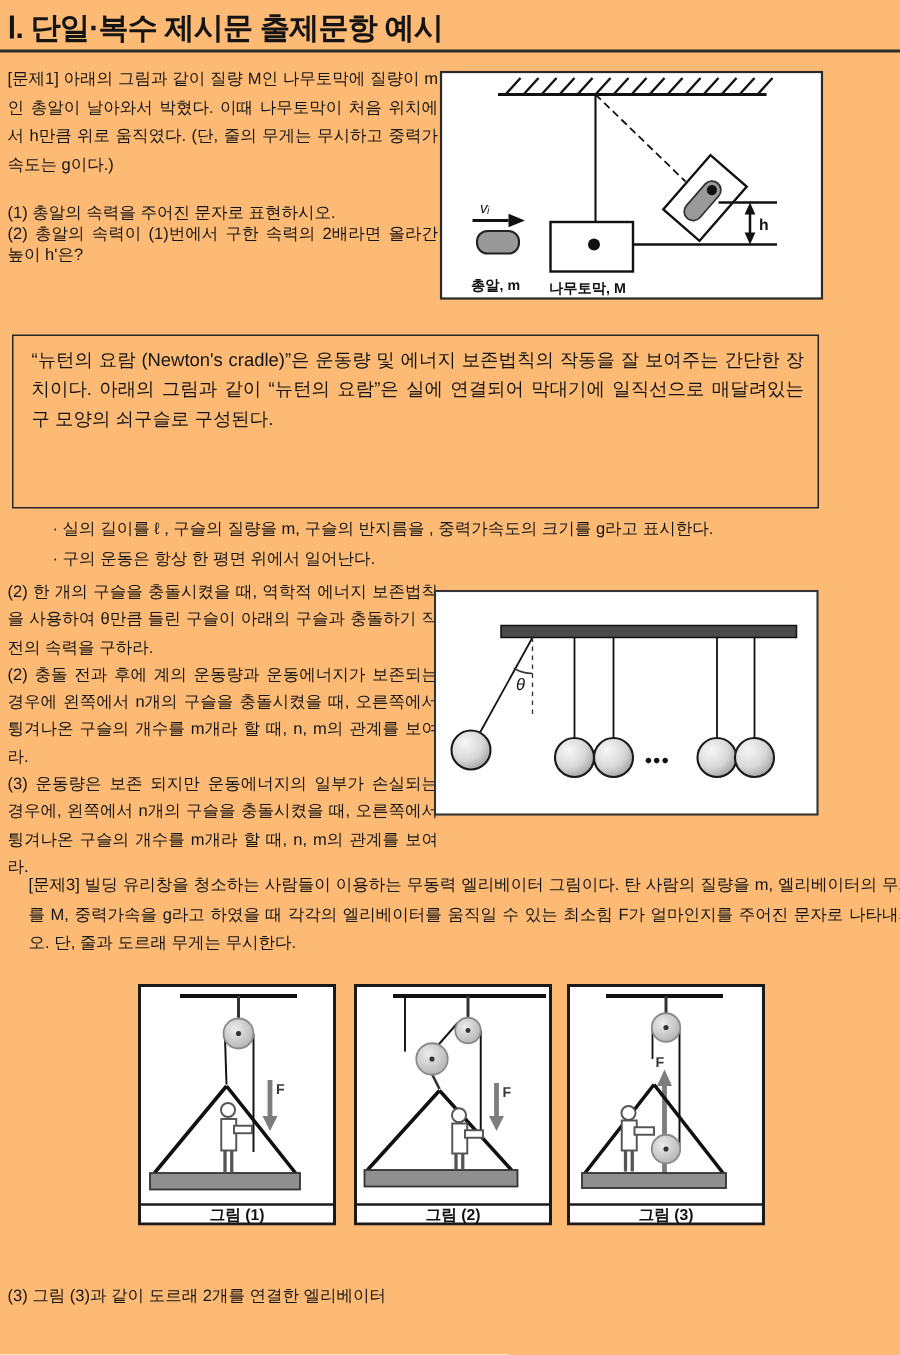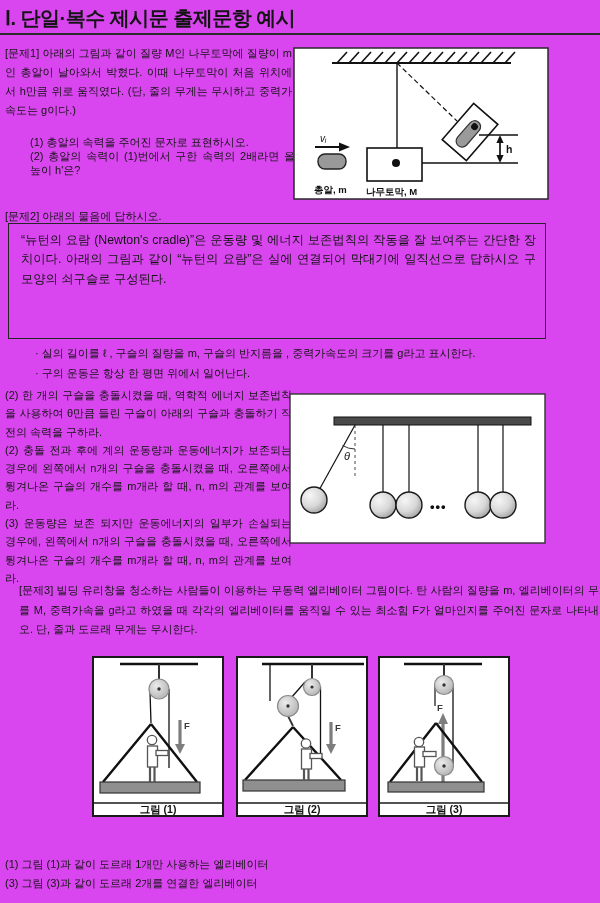--- a/index.html
+++ b/index.html
@@ -1,23 +1,23 @@
 <!DOCTYPE html>
 <html><head>
 <meta charset="utf-8">
 <style>
   html,body{margin:0;padding:0;background:#fff;}
-  .page{position:relative;width:600px;height:903px;background:#d946ef;overflow:hidden;
+  .page{position:relative;width:600px;height:903px;background:#fdba74;overflow:hidden;
         font-family:"Liberation Sans",sans-serif;color:#141414;}
   .abs{position:absolute;}
   .doc-title{left:5px;top:5px;font-size:20px;font-weight:700;letter-spacing:-0.5px;white-space:nowrap;}
   .rule{left:0;top:33px;width:600px;border-top:2px solid #2b2b2b;height:0;}
   .body-txt{font-size:11px;line-height:19px;text-align:justify;color:#151515;}
   .p1-text{left:5px;top:44px;width:287px;}
-  .p1-q{left:5px;top:136px;width:287px;line-height:13.8px;margin-left:25px;}
+  .p1-q{left:5px;top:136px;width:287px;line-height:13.8px;}
   .p2-head{left:5px;top:207px;width:400px;white-space:nowrap;}
   .p2-box{left:8px;top:223px;width:538px;height:116px;border:1.6px solid #262626;box-sizing:border-box;
           padding:7px 9px 0 12px;font-size:12.3px;line-height:19.4px;text-align:justify;}
   .p2-box p{margin:0;}
   .p2-notes{left:3px;top:343px;width:592px;line-height:20px;text-align:left;margin-left:32px;}
   .p2-q{left:5px;top:386px;width:287px;line-height:18.3px;}
   .p3-text{left:19px;top:581px;width:591px;line-height:19.5px;}
   .p3-q{left:5px;top:855px;width:560px;line-height:19.2px;text-align:left;}
   svg text{font-family:"Liberation Sans",sans-serif;}
   .fig{position:absolute;}
@@ -76,23 +76,22 @@
     <g>
       <line x1="22" y1="100" x2="46" y2="100" stroke="#111" stroke-width="2"></line>
       <polygon points="46,95.5 46,104.5 57,100" fill="#111"></polygon>
     </g>
     <text x="27" y="95" font-size="10" font-style="italic" font-family="Liberation Serif, serif" fill="#111">vᵢ</text>
     <rect x="25" y="107" width="28" height="15" rx="7" fill="#999" stroke="#222" stroke-width="1.4"></rect>
     <text x="21" y="146" font-size="9.5" font-weight="700" fill="#111">총알, m</text>
     <text x="73" y="148" font-size="9.5" font-weight="700" fill="#111">나무토막, M</text>
   </svg>
 
-  <div class="abs body-txt p2-head">[문제2] 아래의 물음에 답하시오.</div>
   <div class="abs p2-box">
-    <p>“뉴턴의 요람 (Newton's cradle)”은 운동량 및 에너지 보존법칙의 작동을 잘 보여주는 간단한 장치이다. 아래의 그림과 같이 “뉴턴의 요람”은 실에 연결되어 막대기에 일직선으로 답하시오 구 모양의 쇠구슬로 구성된다.</p>
+    <p>“뉴턴의 요람 (Newton's cradle)”은 운동량 및 에너지 보존법칙의 작동을 잘 보여주는 간단한 장치이다. 아래의 그림과 같이 “뉴턴의 요람”은 실에 연결되어 막대기에 일직선으로 매달려있는 구 모양의 쇠구슬로 구성된다.</p>
   </div>
   <div class="abs body-txt p2-notes">
     <div>· 실의 길이를 ℓ , 구슬의 질량을 m, 구슬의 반지름을 , 중력가속도의 크기를 g라고 표시한다.</div>
     <div>· 구의 운동은 항상 한 평면 위에서 일어난다.</div>
   </div>
   <div class="abs body-txt p2-q">
     <div>(2) 한 개의 구슬을 충돌시켰을 때, 역학적 에너지 보존법칙을 사용하여 θ만큼 들린 구슬이 아래의 구슬과 충돌하기 직전의 속력을 구하라.</div>
     <div>(2) 충돌 전과 후에 계의 운동량과 운동에너지가 보존되는 경우에 왼쪽에서 n개의 구슬을 충돌시켰을 때, 오른쪽에서 튕겨나온 구슬의 개수를 m개라 할 때, n, m의 관계를 보여라.</div>
     <div>(3) 운동량은 보존 되지만 운동에너지의 일부가 손실되는 경우에, 왼쪽에서 n개의 구슬을 충돌시켰을 때, 오른쪽에서 튕겨나온 구슬의 개수를 m개라 할 때, n, m의 관계를 보여라.</div>
   </div>
@@ -235,17 +234,16 @@
       <rect x="36.5" y="91" width="10" height="20"></rect>
       <rect x="45" y="95.5" width="13" height="5"></rect>
       <line x1="39" y1="111" x2="39" y2="125" stroke-width="2.2"></line>
       <line x1="43.5" y1="111" x2="43.5" y2="125" stroke-width="2.2"></line>
     </g>
     <line x1="2" y1="147" x2="130" y2="147" stroke="#1a1a1a" stroke-width="1.6"></line>
     <text x="66" y="157" font-size="10.5" font-weight="600" fill="#111" text-anchor="middle">그림 (3)</text>
   </svg>
 
   <div class="abs body-txt p3-q">
-    <div>(1) 그림 (1)과 같이 도르래 1개만 사용하는 엘리베이터</div>
     <div>(3) 그림 (3)과 같이 도르래 2개를 연결한 엘리베이터</div>
   </div>
 
 </div>
 
 </body></html>

